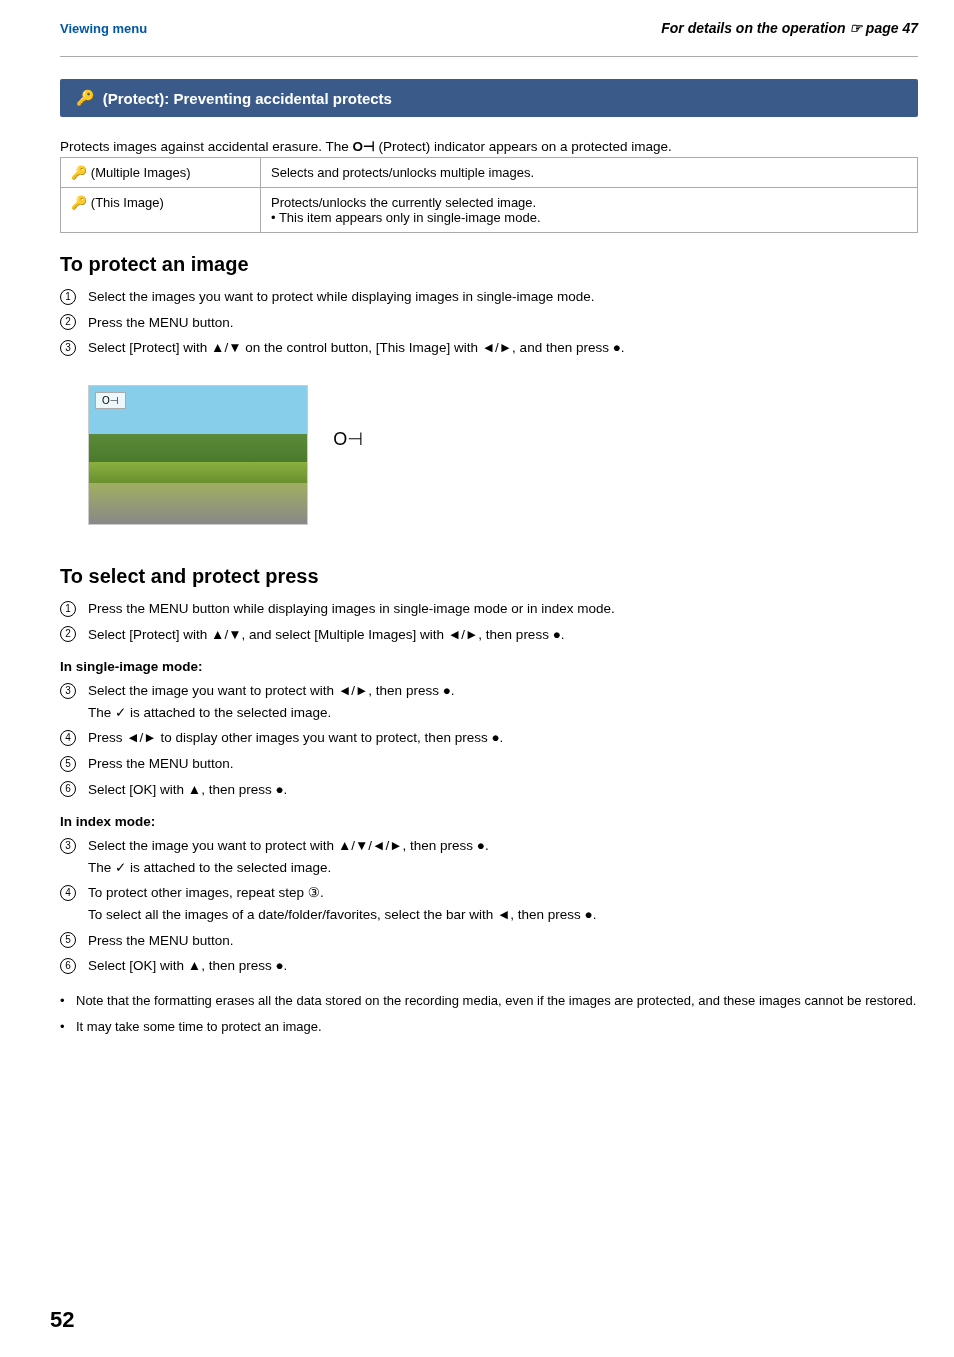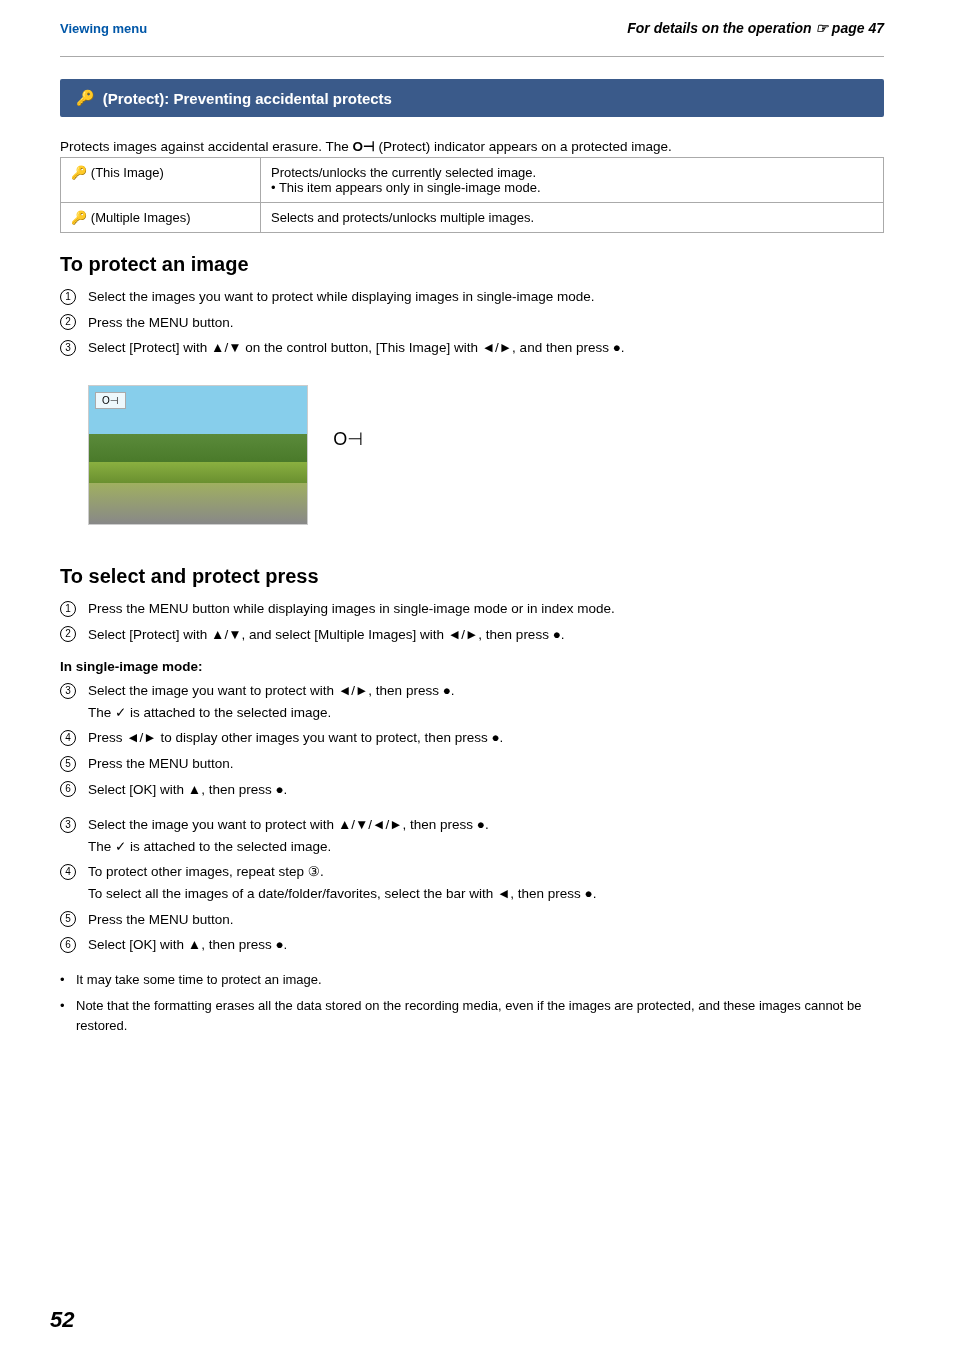--- a/index.html
+++ b/index.html
@@ -6,21 +6,21 @@
     body {
       width: 954px;
       min-height: 1357px;
       background: #fff;
       font-family: Arial, Helvetica, sans-serif;
       font-size: 14px;
       color: #000;
       position: relative;
     }
     .page-container {
-      padding: 20px 70px 40px 60px;
+      padding: 20px 36px 40px 60px;
     }
     
     .page-header {
       display: flex;
       justify-content: space-between;
       align-items: baseline;
       margin-bottom: 20px;
       border-bottom: none;
     }
     .header-left {
@@ -164,21 +164,20 @@
       left: 0;
     }
     
     .page-number {
       position: absolute;
       bottom: 24px;
       left: 50px;
       font-size: 22px;
       font-weight: bold;
       color: #000;
-      font-style: italic;
     }
     
     .header-divider {
       border: none;
       border-top: 1px solid #aaa;
       margin-bottom: 22px;
     }
     .circle-num {
       display: inline-block;
       border: 1px solid #000;
@@ -211,29 +210,29 @@
 
   
   <p class="intro-text">
     Protects images against accidental erasure. The <strong>O⊣</strong> (Protect) indicator appears on a protected image.
   </p>
 
   
   <table class="info-table">
     <tbody>
       <tr>
+        <td><strong>🔑</strong> (Multiple Images)</td>
+        <td>Selects and protects/unlocks multiple images.</td>
+      </tr>
+      <tr>
         <td><strong>🔑</strong> (This Image)</td>
         <td>
           Protects/unlocks the currently selected image.<br>
           • This item appears only in single-image mode.
         </td>
-      </tr>
-      <tr>
-        <td><strong>🔑</strong> (Multiple Images)</td>
-        <td>Selects and protects/unlocks multiple images.</td>
       </tr>
     </tbody>
   </table>
 
   
   <div class="sub-heading">To protect an image</div>
   <ol class="step-list">
     <li>
       <span class="step-num"><span class="circle-num">1</span></span>
       Select the images you want to protect while displaying images in single-image mode.
@@ -285,20 +284,21 @@
     <li>
       <span class="step-num"><span class="circle-num">5</span></span>
       Press the MENU button.
     </li>
     <li>
       <span class="step-num"><span class="circle-num">6</span></span>
       Select [OK] with ▲, then press ●.
     </li>
   </ol>
 
+  <div class="mode-label">In index mode:</div>
   <ol class="step-list">
     <li>
       <span class="step-num"><span class="circle-num">3</span></span>
       Select the image you want to protect with ▲/▼/◄/►, then press ●.<br>
       The ✓ is attached to the selected image.
     </li>
     <li>
       <span class="step-num"><span class="circle-num">4</span></span>
       To protect other images, repeat step ③.<br>
       To select all the images of a date/folder/favorites, select the bar with ◄, then press ●.
@@ -308,18 +308,18 @@
       Press the MENU button.
     </li>
     <li>
       <span class="step-num"><span class="circle-num">6</span></span>
       Select [OK] with ▲, then press ●.
     </li>
   </ol>
 
   
   <ul class="bullet-notes">
+    <li>Note that the formatting erases all the data stored on the recording media, even if the images are protected, and these images cannot be restored.</li>
     <li>It may take some time to protect an image.</li>
-    <li>Note that the formatting erases all the data stored on the recording media, even if the images are protected, and these images cannot be restored.</li>
   </ul>
 </div>
 
 <div class="page-number">52</div>
 
 </body></html>

